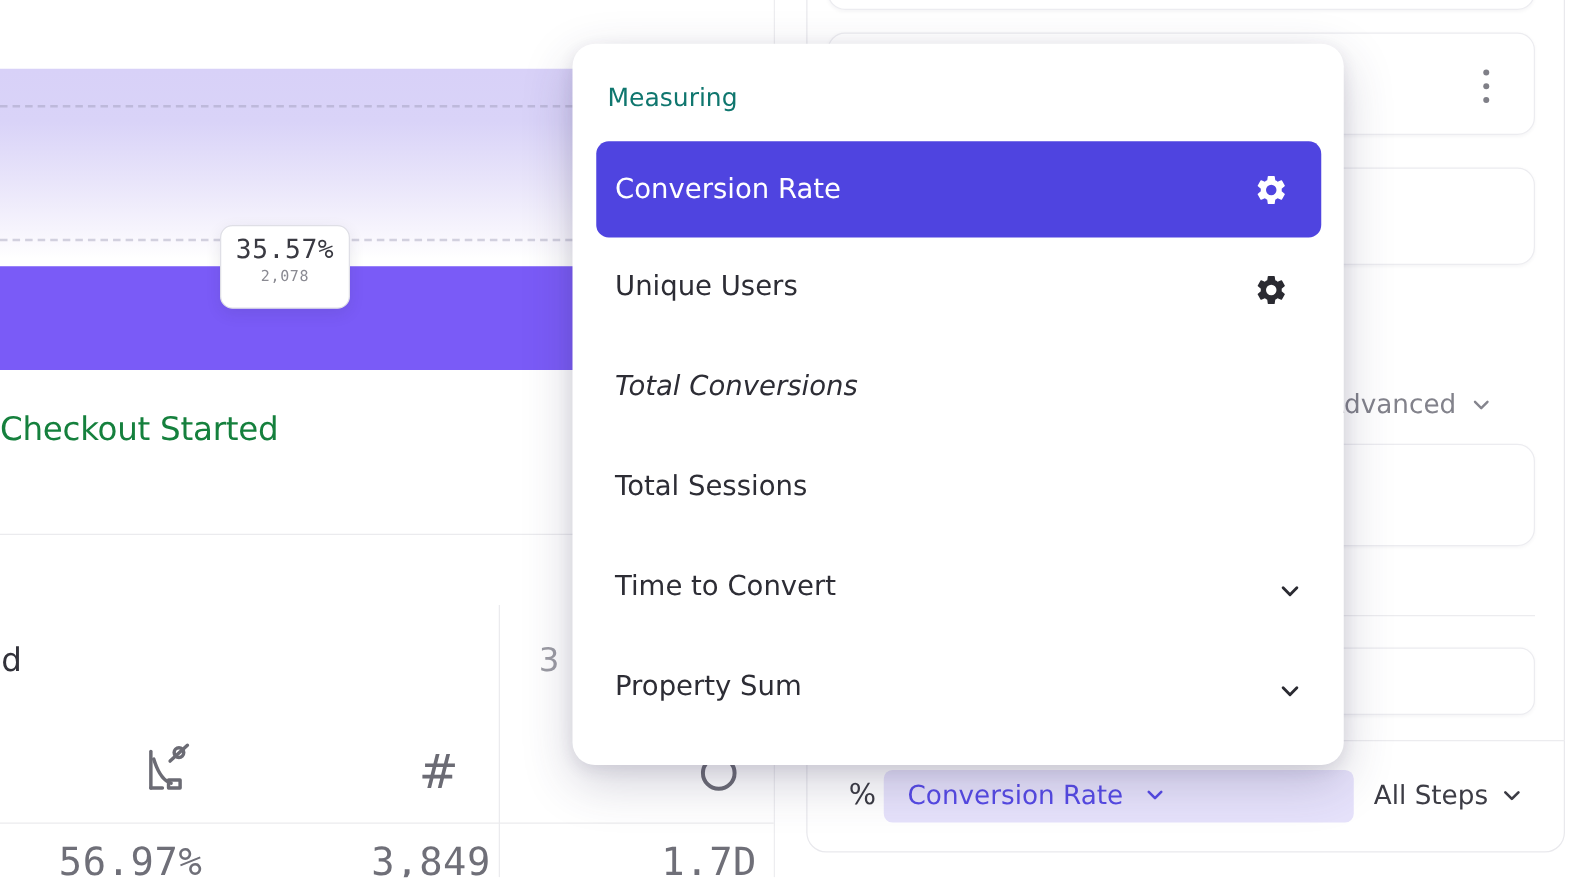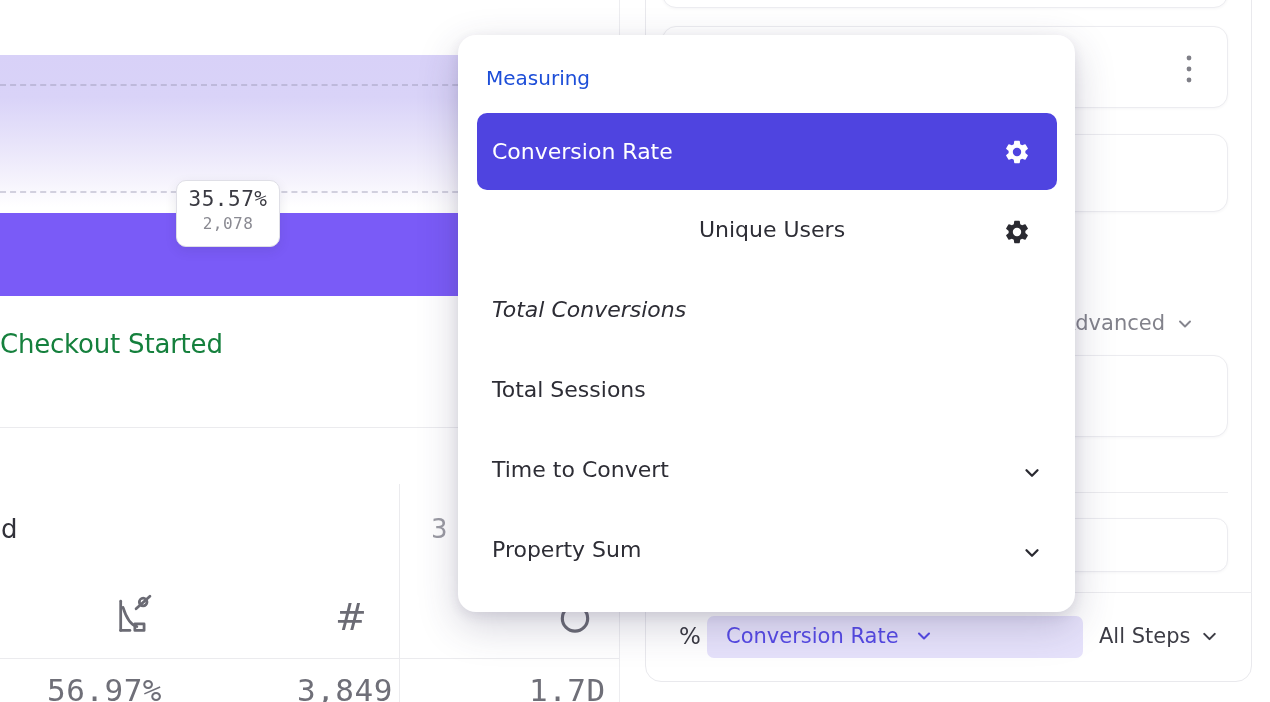--- a/index.html
+++ b/index.html
@@ -15,21 +15,21 @@
   #left-panel{left:0;top:0;width:619px;height:702px;background:#fff;border-right:1px solid #ededf0;}
   #range-band{left:0;top:55px;width:619px;height:152px;
     background:linear-gradient(180deg,#d8d1f8 0%,#d9d3f8 28%,#e8e4fa 58%,#f7f5fd 86%,rgba(255,255,255,0) 100%);}
   .gridline{left:0;width:619px;height:0;border-top:2px dashed rgba(151,148,176,0.40);}
   #gridline-1{top:84px;}
   #gridline-2{top:191px;}
   #funnel-bar{left:0;top:213px;width:619px;height:83px;background:#7a5bf7;}
   #tooltip{left:176px;top:180px;width:104px;height:67px;background:#fff;border:1px solid #dfdfe6;
     border-radius:10px;box-shadow:0 4px 12px rgba(40,40,70,.10);text-align:center;box-sizing:border-box;padding-top:6px;}
   #tooltip .rate{font-size:21px;color:#3a3a42;letter-spacing:.5px;}
-  #tooltip .count{font-size:16px;color:#8a8a92;margin-top:3px;letter-spacing:.5px;}
+  #tooltip .count{font-size:12px;color:#8a8a92;margin-top:3px;letter-spacing:.5px;}
   #step-label{left:0;top:329px;font-size:26px;color:#15803d;letter-spacing:-.2px;}
   #table-top-line{left:0;top:427px;width:619px;height:0;border-top:1px solid #ebebee;}
   #col-divider{left:399px;top:484px;height:218px;width:0;border-left:1px solid #ebebee;}
   .hdr-frag{top:514px;font-size:26px;}
   #hdr-frag-left{left:1px;color:#32323a;}
   #hdr-frag-right{left:431px;color:#9b9ba3;}
   .col-icon{color:#6b6b74;}
   #hash-icon{left:335px;top:595px;font-size:38px;font-weight:400;}
   #values-line{left:0;top:658px;width:619px;height:0;border-top:1px solid #ebebee;}
   .metric-value{top:672px;font-size:31px;color:#6f6f78;letter-spacing:.5px;}
@@ -52,21 +52,21 @@
   #metric-symbol{left:679px;top:623px;font-size:23px;color:#3a3a42;}
   #measure-chip{left:707px;top:616px;width:376px;height:42px;background:#e6e2fb;border-radius:7px;}
   #measure-chip .chip-label{position:absolute;left:19px;top:8px;font-size:21px;color:#5549e5;}
   #chip-chevron{position:absolute;left:207px;top:10px;color:#5549e5;}
   #all-steps{left:1099px;top:624px;font-size:21px;color:#3c3c45;}
   #all-steps-chevron{left:1199px;top:626px;color:#3c3c45;}
 
   
   #measuring-menu{left:458px;top:35px;width:617px;height:577px;background:#fff;border-radius:18px;
     box-shadow:0 14px 40px rgba(55,50,90,.22),0 4px 12px rgba(55,50,90,.10);}
-  #menu-title{position:absolute;left:28px;top:31px;font-size:20px;color:#1d4ed8;}
+  #menu-title{position:absolute;left:28px;top:31px;font-size:20px;color:#0f766e;}
   .menu-row{position:absolute;left:34px;width:560px;height:30px;font-size:22px;color:#2d2d35;}
   #row-selected{position:absolute;left:19px;top:78px;width:580px;height:77px;border-radius:10px;
     background:#4f44e0;display:flex;align-items:center;}
   #row-selected .sel-label{margin-left:15px;font-size:22px;color:#ffffff;}
   .row-gear{position:absolute;color:#2a2a31;}
   .row-chevron{position:absolute;color:#2a2a31;}
 </style>
 </head>
 <body>
 
@@ -166,21 +166,21 @@
 
     <div id="row-selected">
       <span class="sel-label">Conversion Rate</span>
     </div>
     <div class="row-gear" style="left:545px;top:103px;color:#ffffff;">
       <svg width="28" height="28" viewBox="0 0 24 24" fill="currentColor">
           <path d="M19.14 12.94c.04-.3.06-.61.06-.94 0-.32-.02-.64-.07-.94l2.03-1.58a.49.49 0 0 0 .12-.61l-1.92-3.32a.49.49 0 0 0-.59-.22l-2.39.96c-.5-.38-1.03-.7-1.62-.94l-.36-2.54a.48.48 0 0 0-.48-.41h-3.84c-.24 0-.43.17-.47.41l-.36 2.54c-.59.24-1.13.57-1.62.94l-2.39-.96a.49.49 0 0 0-.59.22L2.74 8.87c-.12.21-.08.47.12.61l2.03 1.58c-.05.3-.09.63-.09.94s.02.64.07.94l-2.03 1.58a.49.49 0 0 0-.12.61l1.92 3.32c.12.22.37.29.59.22l2.39-.96c.5.38 1.03.7 1.62.94l.36 2.54c.04.24.23.41.47.41h3.84c.24 0 .44-.17.47-.41l.36-2.54c.59-.24 1.13-.56 1.62-.94l2.39.96c.22.08.47 0 .59-.22l1.92-3.32a.49.49 0 0 0-.12-.61l-2.01-1.58zM12 15.6a3.6 3.6 0 1 1 0-7.2 3.6 3.6 0 0 1 0 7.2z"></path>
         </svg>
     </div>
 
-    <div class="menu-row" style="top:182px;text-align:center;">Unique Users</div>
+    <div class="menu-row" style="top:182px;">Unique Users</div>
     <div class="row-gear" style="left:545px;top:183px;">
       <svg width="28" height="28" viewBox="0 0 24 24" fill="currentColor">
           <path d="M19.14 12.94c.04-.3.06-.61.06-.94 0-.32-.02-.64-.07-.94l2.03-1.58a.49.49 0 0 0 .12-.61l-1.92-3.32a.49.49 0 0 0-.59-.22l-2.39.96c-.5-.38-1.03-.7-1.62-.94l-.36-2.54a.48.48 0 0 0-.48-.41h-3.84c-.24 0-.43.17-.47.41l-.36 2.54c-.59.24-1.13.57-1.62.94l-2.39-.96a.49.49 0 0 0-.59.22L2.74 8.87c-.12.21-.08.47.12.61l2.03 1.58c-.05.3-.09.63-.09.94s.02.64.07.94l-2.03 1.58a.49.49 0 0 0-.12.61l1.92 3.32c.12.22.37.29.59.22l2.39-.96c.5.38 1.03.7 1.62.94l.36 2.54c.04.24.23.41.47.41h3.84c.24 0 .44-.17.47-.41l.36-2.54c.59-.24 1.13-.56 1.62-.94l2.39.96c.22.08.47 0 .59-.22l1.92-3.32a.49.49 0 0 0-.12-.61l-2.01-1.58zM12 15.6a3.6 3.6 0 1 1 0-7.2 3.6 3.6 0 0 1 0 7.2z"></path>
         </svg>
     </div>
 
     <div class="menu-row" style="top:262px;font-style:italic;">Total Conversions</div>
     <div class="menu-row" style="top:422px;">Time to Convert</div>
 
     <div class="menu-row" style="top:342px;">Total Sessions</div>

